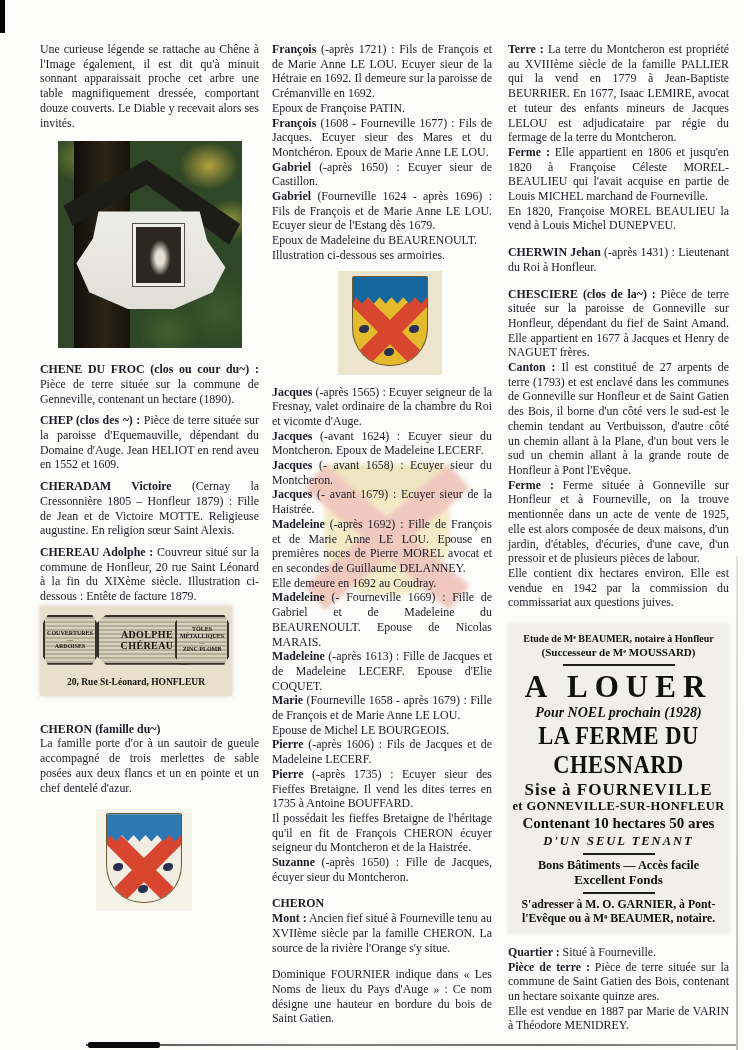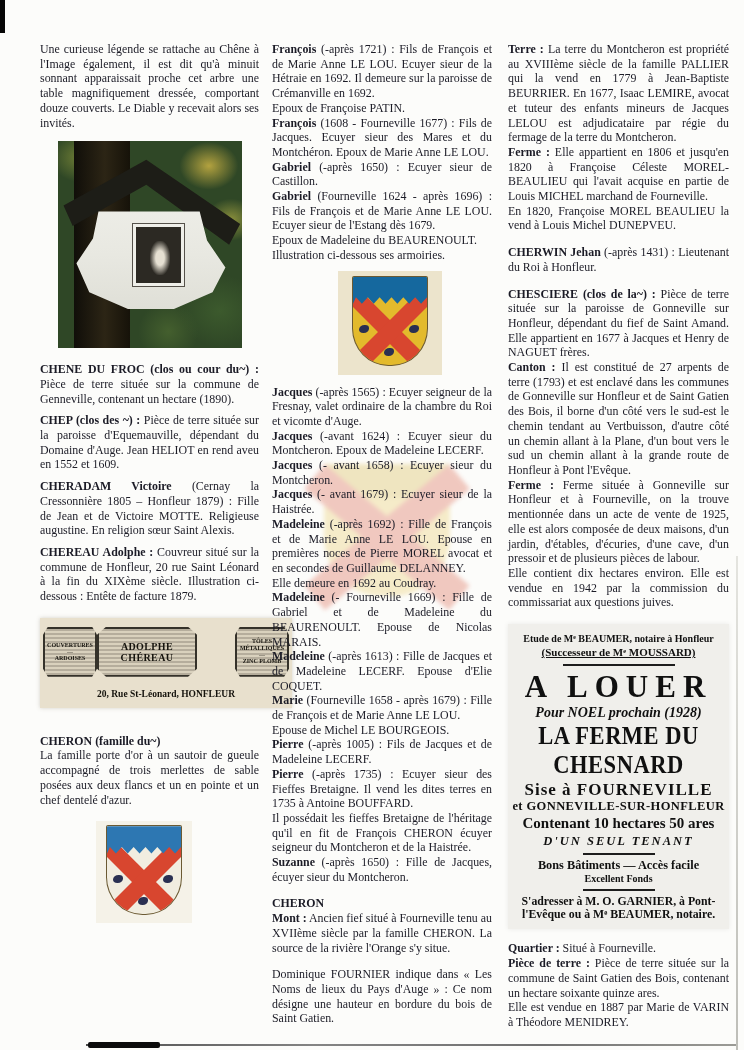--- a/index.html
+++ b/index.html
@@ -58,53 +58,53 @@
   .sx { position:absolute; left:50%; top:50%; width:140%; height:26%; background:#d8462f; }
   .sx1 { transform:translate(-50%,-50%) rotate(45deg); }
   .sx2 { transform:translate(-50%,-50%) rotate(-45deg); }
   .merlette { position:absolute; width:10px; height:8px; background:#2a3052;
     border-radius:60% 40% 55% 45%; }
   .m-left  { left:8%;  top:40%; }
   .m-right { left:76%; top:40%; }
   .m-point { left:42%; top:74%; }
 
   
-  .letterhead { position:relative; z-index:2; width:252px; height:90px; margin-top:14px;
+  .letterhead { position:relative; z-index:2; width:192px; height:90px; margin-top:2px;
     background:#e8e0cd; box-shadow:0 0 4px rgba(90,80,50,.25); }
   .lh-box { position:absolute; top:9px; height:46px; border:2px solid #35322a;
     background:repeating-linear-gradient(0deg,#b5ad9c 0 2px,#d9d1bd 2px 4px);
     clip-path:polygon(9% 0,91% 0,100% 16%,100% 84%,91% 100%,9% 100%,0 84%,0 16%);
     display:flex; flex-direction:column; align-items:center; justify-content:center;
     text-align:center; overflow:hidden; color:#15130d; }
   .lh-left  { left:3px;  width:50px; }
   .lh-right { right:3px; width:50px; }
   .lh-center{ left:57px; width:96px; }
   .lh-small { font-size:6px; font-weight:bold; line-height:7px; letter-spacing:0; }
   .lh-dash  { font-size:6px; line-height:6px; }
   .lh-name  { font-size:10px; font-weight:bold; letter-spacing:.4px; line-height:11px; padding:0 1px; }
   .lh-address { position:absolute; bottom:9px; width:100%; text-align:center;
     font-size:9.5px; font-weight:bold; color:#14120c; }
 
   
   .ad { position:relative; z-index:2; margin-top:14px; background:#f0efeb; text-align:center;
     color:#101010; padding:9px 3px 8px; box-shadow:0 0 5px rgba(0,0,0,.08); }
   .ad div { line-height:1.12; }
   .ad-l1 { font-size:10px; font-weight:bold; }
-  .ad-l2 { font-size:11px; font-weight:bold; margin-top:2px;text-decoration:underline; }
+  .ad-l2 { font-size:11px; font-weight:bold; margin-top:2px; }
   .ad-rule { width:112px; height:2px; background:#1d1d1d; margin:5px auto 4px; }
   .ad-rule.small { width:72px; }
   .ad-alouer { font-size:31px; font-weight:bold; letter-spacing:7px; }
   .ad-noel { font-size:14px; font-weight:bold; font-style:italic; margin-top:1px; }
   .ad-ferme { font-size:22.5px; font-weight:bold; letter-spacing:.5px; transform:scaleY(1.15); margin-top:4px; }
   .ad-sise { font-size:17px; font-weight:bold; letter-spacing:1px; margin-top:5px; }
   .ad-commune { font-size:12.5px; font-weight:bold; letter-spacing:.4px; }
   .ad-contenant { font-size:15px; font-weight:bold; margin-top:2px; }
   .ad-tenant { font-size:12.5px; font-weight:bold; font-style:italic; letter-spacing:2px; margin-top:2px; }
   .ad-bat { font-size:12.3px; font-weight:bold; }
-  .ad-fonds { font-size:10px; font-weight:bold; }
+  .ad-fonds { font-size:13px; font-weight:bold; }
   .ad-contact { font-size:11.8px; font-weight:bold; margin-top:2px; padding:0 6px; }
 
   
   .wm { position:absolute; left:52px; top:422px; width:126px; height:132px;
     opacity:.30; filter:blur(2px); z-index:1; }
   .wm .wshield { position:absolute; inset:0; background:#e8c75a; border-radius:0 0 45% 45%; }
   .wm .wchief { position:absolute; top:0; left:0; right:0; height:26%; background:#d4b23c; }
   .wm .wx { position:absolute; left:50%; top:55%; width:150%; height:24%; background:#d6543a; }
   .wm .wx1 { transform:translate(-50%,-50%) rotate(40deg); }
   .wm .wx2 { transform:translate(-50%,-50%) rotate(-40deg); }
@@ -210,21 +210,21 @@
     <p class="para"><b>Jacques</b><span> (-après 1565) : Ecuyer seigneur de la Fresnay, valet ordinaire de la chambre du Roi et vicomte d'Auge.</span></p>
     <p class="para"><b>Jacques</b><span> (-avant 1624) : Ecuyer sieur du Montcheron. Epoux de Madeleine LECERF.</span></p>
     <p class="para"><b>Jacques</b><span> (- avant 1658) : Ecuyer sieur du Montcheron.</span></p>
     <p class="para"><b>Jacques</b><span> (- avant 1679) : Ecuyer sieur de la Haistrée.</span></p>
     <p class="para"><b>Madeleine</b><span> (-après 1692) : Fille de François et de Marie Anne LE LOU. Epouse en premières noces de Pierre MOREL avocat et en secondes de Guillaume DELANNEY.</span></p>
     <p class="para"><span>Elle demeure en 1692 au Coudray.</span></p>
     <p class="para"><b>Madeleine</b><span> (- Fourneville 1669) : Fille de Gabriel et de Madeleine du BEAURENOULT. Epouse de Nicolas MARAIS.</span></p>
     <p class="para"><b>Madeleine</b><span> (-après 1613) : Fille de Jacques et de Madeleine LECERF. Epouse d'Elie COQUET.</span></p>
     <p class="para"><b>Marie</b><span> (Fourneville 1658 - après 1679) : Fille de François et de Marie Anne LE LOU.</span></p>
     <p class="para"><span>Epouse de Michel LE BOURGEOIS.</span></p>
-    <p class="para"><b>Pierre</b><span> (-après 1005) : Fils de Jacques et de Madeleine LECERF.</span></p>
+    <p class="para"><b>Pierre</b><span> (-après 1606) : Fils de Jacques et de Madeleine LECERF.</span></p>
     <p class="para"><b>Pierre</b><span> (-après 1735) : Ecuyer sieur des Fieffes Bretaigne. Il vend les dites terres en 1735 à Antoine BOUFFARD.</span></p>
     <p class="para"><span>Il possédait les fieffes Bretaigne de l'héritage qu'il en fit de François CHERON écuyer seigneur du Montcheron et de la Haistrée.</span></p>
     <p class="para"><b>Suzanne</b><span> (-après 1650) : Fille de Jacques, écuyer sieur du Montcheron.</span></p>
 
     <p class="para g2"><b>CHERON</b></p>
     <p class="para"><b>Mont :</b><span> Ancien fief situé à Fourneville tenu au XVIIème siècle par la famille CHERON. La source de la rivière l'Orange s'y situe.</span></p>
     <p class="para g2"><span>Dominique FOURNIER indique dans « Les Noms de lieux du Pays d'Auge » : Ce nom désigne une hauteur en bordure du bois de Saint Gatien.</span></p>
   </div>
 
   <div class="col col3">

